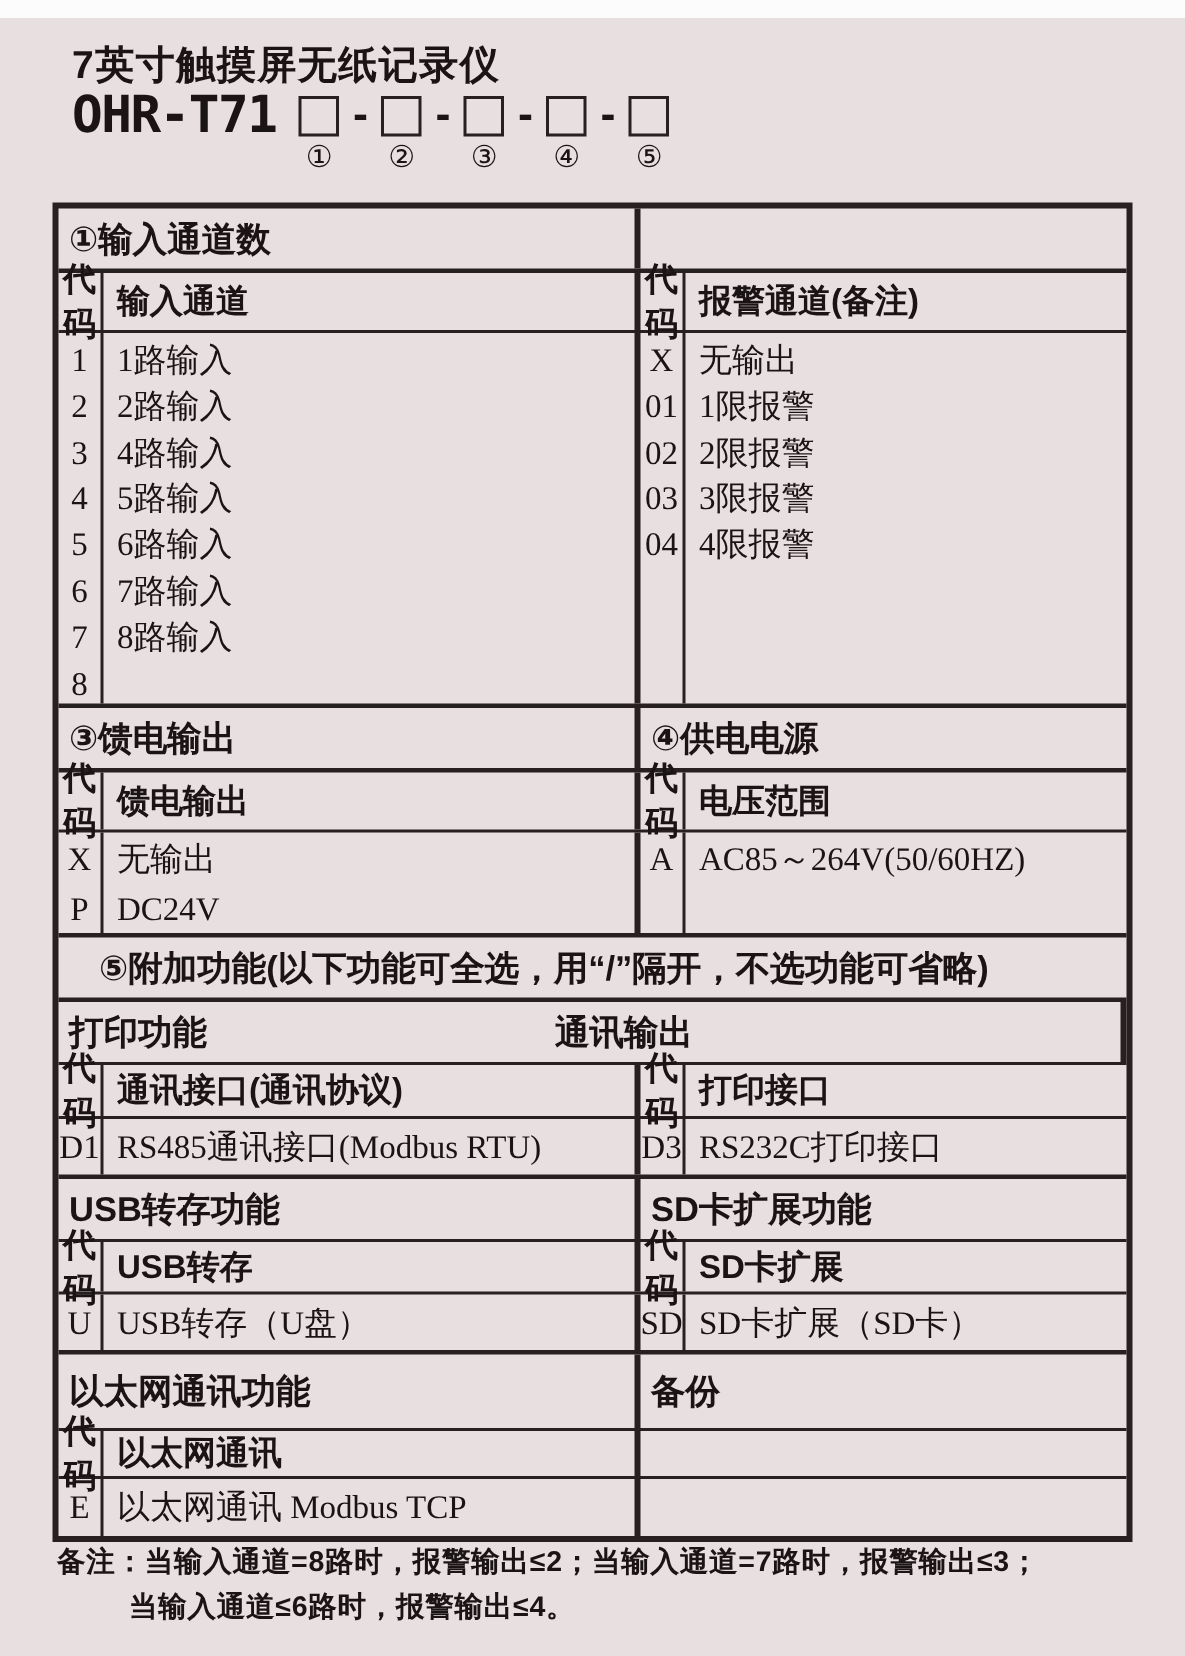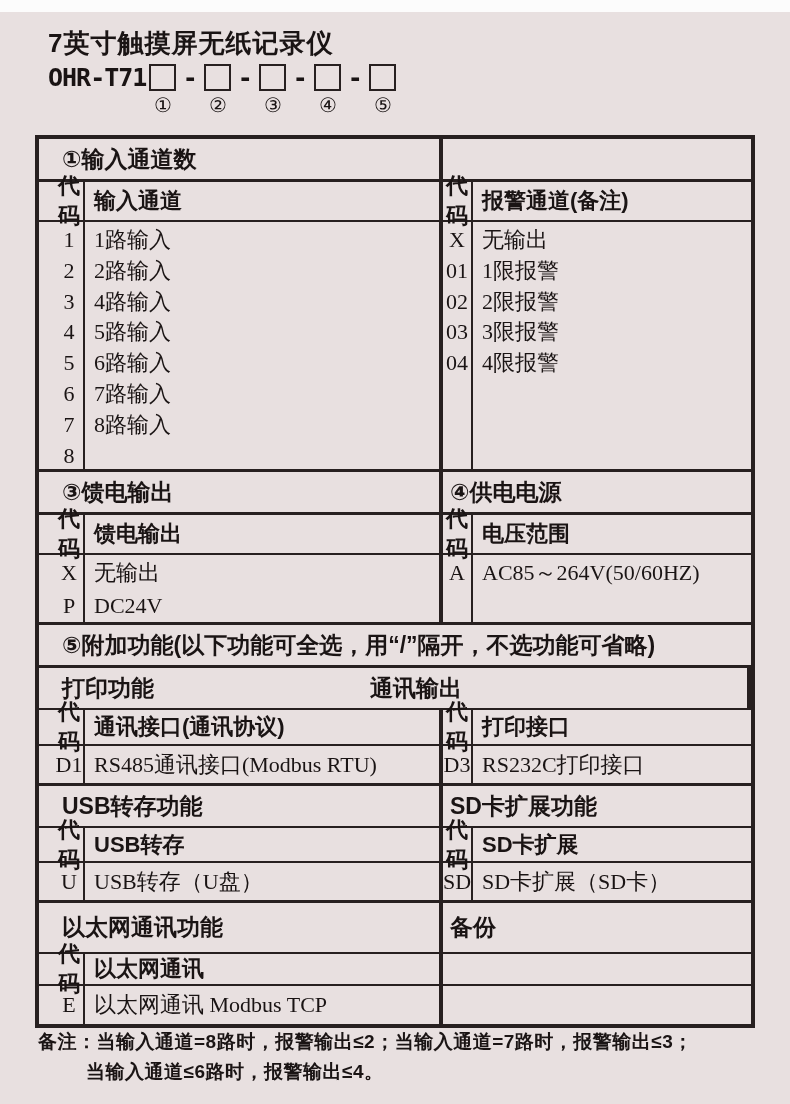--- a/index.html
+++ b/index.html
@@ -22,50 +22,50 @@
     font-family:"Liberation Sans","DejaVu Sans",sans-serif;
     font-weight:bold;font-size:26px;letter-spacing:1px;
   }
   
   .model-line{
     position:absolute;left:48px;top:64px;
     display:flex;align-items:flex-start;
   }
   .prefix{
     font-family:"DejaVu Sans Mono","Liberation Sans",sans-serif;
-    font-weight:bold;font-size:25px;line-height:27px;letter-spacing:-1px;
-    margin-right:3px;
+    font-weight:bold;font-size:34px;line-height:27px;letter-spacing:-1px;
+    margin-right:15px;
   }
   .slot{display:flex;flex-direction:column;align-items:center;width:27px;}
   .box{width:27px;height:27px;border:2px solid var(--line);background:var(--background);}
   .marker{
     margin-top:3px;font-size:20px;line-height:22px;
     font-family:"Liberation Serif","DejaVu Serif",serif;
   }
   .dash{
     width:28px;text-align:center;font-weight:900;font-size:30px;line-height:25px;
     font-family:"Liberation Sans","DejaVu Sans",sans-serif;
   }
   
   .spec-table{
     position:absolute;left:35px;top:135px;width:720px;
     border:4px solid var(--line);
   }
-  .row{display:flex;width:100%;padding-left:16px;}
+  .row{display:flex;width:100%;}
   .b-thick{border-bottom:3px solid var(--line);}
   .b-thin{border-bottom:2px solid var(--line);}
   .half{display:flex;}
   .half.left{width:388px;border-right:4px solid var(--line);}
   .half.right{flex:1;}
   .sechead{
     font-family:"Liberation Sans","DejaVu Sans",sans-serif;
     font-weight:bold;font-size:23px;
     display:flex;align-items:center;padding-left:7px;
   }
-  .full{width:100%;}
+  .full{width:100%;margin-left:20px;}
   .code-col{width:30px;border-right:2px solid var(--line);text-align:center;}
   .desc-col{flex:1;padding-left:9px;}
   .subhead{
     font-family:"Liberation Sans","DejaVu Sans",sans-serif;
     font-weight:bold;font-size:22px;
     display:flex;align-items:center;
   }
   .subhead.code-col{justify-content:center;padding-left:0;}
   .body-txt{font-size:22px;}
   .lh1 div{line-height:30.8px;}

